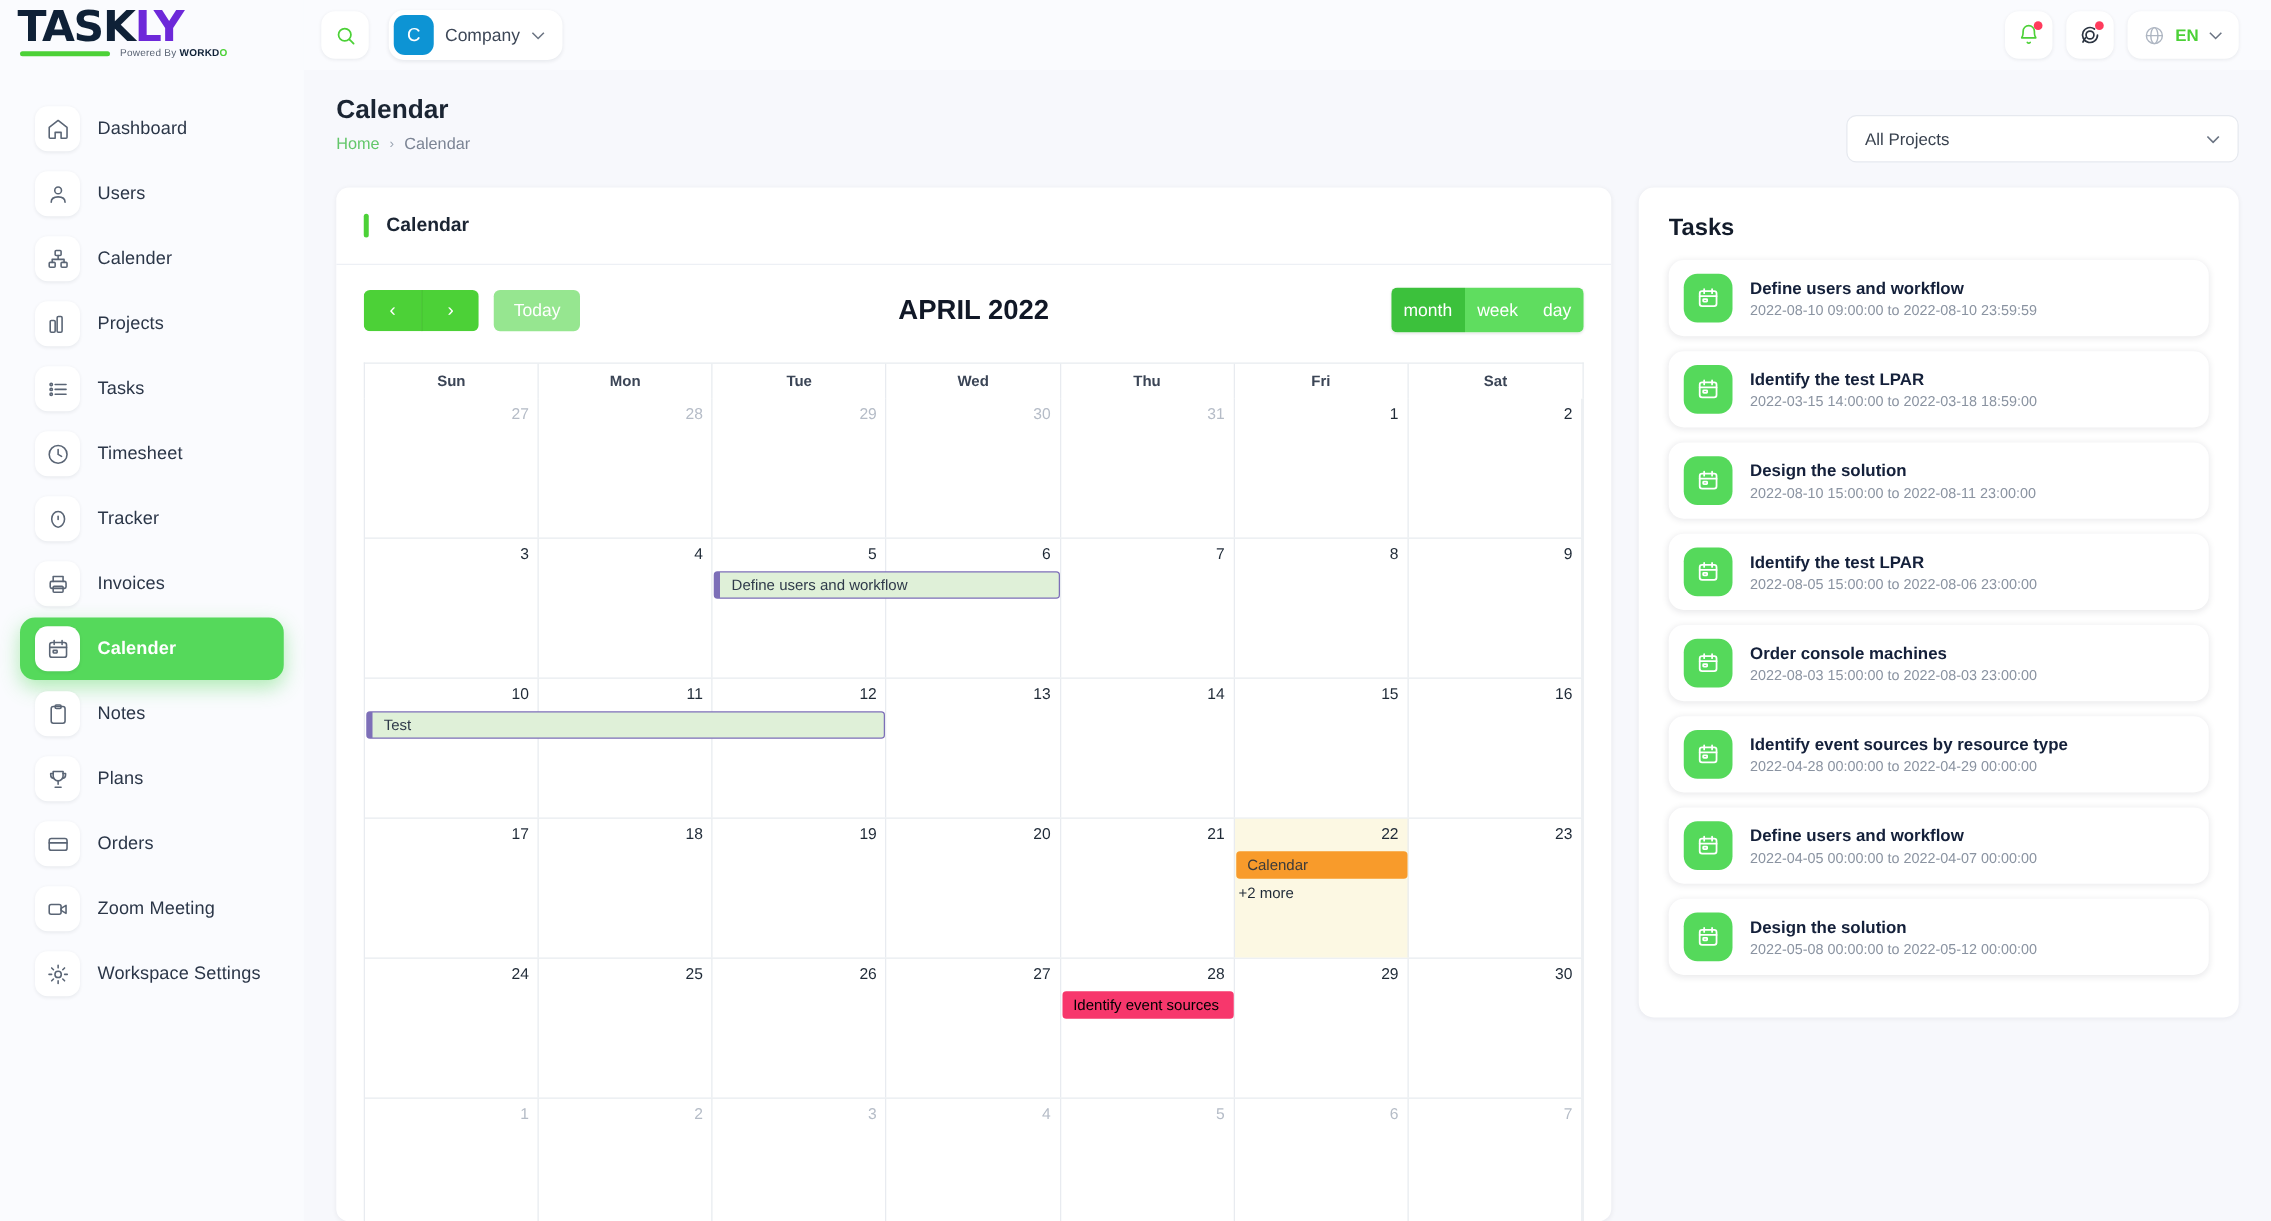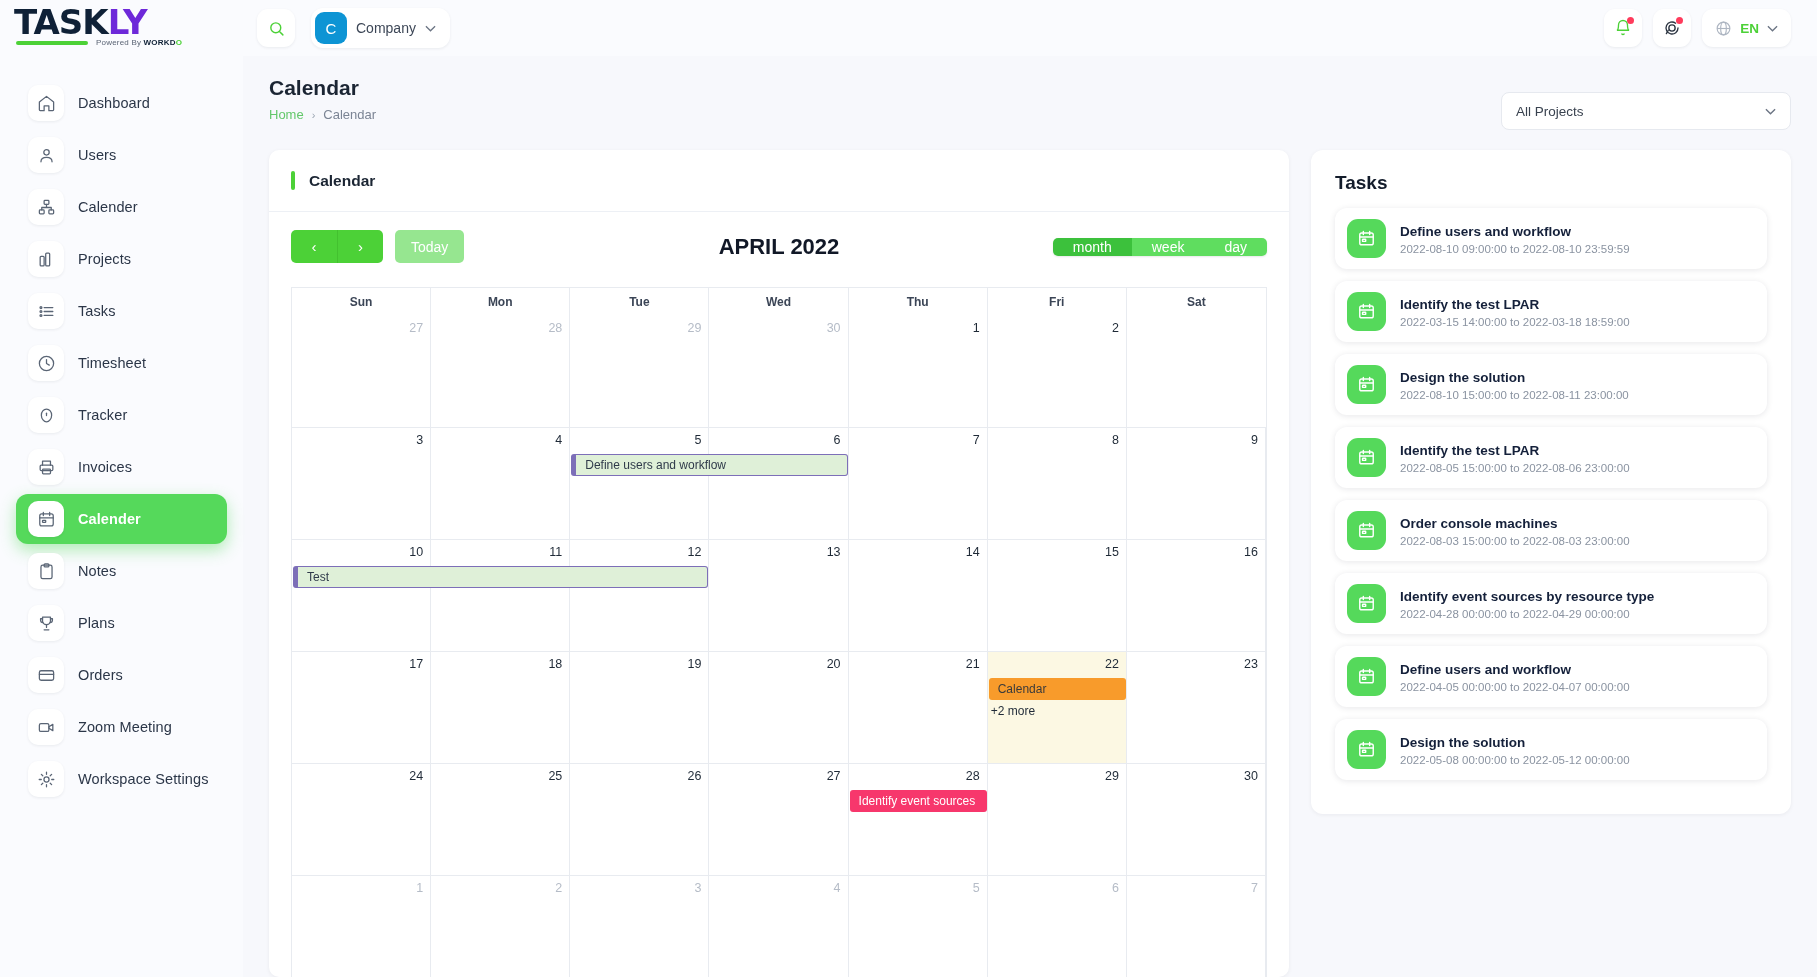--- a/index.html
+++ b/index.html
@@ -95,21 +95,21 @@
 
   .page-head {
     display: flex; align-items: flex-start; padding: 20px 26px 0 26px;
   }
   .page-title { font-size: 21px; font-weight: 700; color: #1b2533; }
   .breadcrumb { margin-top: 7px; font-size: 13px; display: flex; align-items: center; gap: 8px; }
   .bc-home { color: #63c76a; cursor: pointer; }
   .bc-sep { color: #9aa4b2; font-size: 11px; }
   .bc-cur { color: #7b8494; }
   .select-box {
-    margin-left: auto; width: 290px; height: 38px; background: #fff;
+    margin-left: auto; width: 314px; height: 38px; background: #fff;
     border: 1px solid #e6e9ef; border-radius: 8px;
     display: flex; align-items: center; padding: 0 14px;
     font-size: 13.5px; color: #39424f; cursor: pointer; margin-top: 16px;
   }
   .select-box .chev { margin-left: auto; }
 
   .content {
     display: flex; gap: 22px; padding: 20px 26px 0 26px; flex: 1; min-height: 0;
   }
 
@@ -142,21 +142,21 @@
   }
   .cal-title {
     position: absolute; left: 0; right: 0; text-align: center;
     font-size: 22px; font-weight: 700; color: #111827; pointer-events: none;
   }
   .viewgroup {
     margin-left: auto; display: flex; border-radius: 5px; overflow: hidden;
     box-shadow: 0 1px 2px rgba(16,24,40,.10);
   }
   .viewbtn {
-    height: 18px; padding: 0 20px; border: none; background: #5fdd5f;
+    height: 36px; padding: 0 10px; border: none; background: #5fdd5f;
     color: #fff; font-size: 14px; cursor: pointer;
     font-family: "Liberation Sans", sans-serif;
   }
   .viewbtn.active { background: #3cc13c; }
 
   .grid-head { display: grid; grid-template-columns: repeat(7,1fr); border: 1px solid #e8ebf0; border-bottom: none; margin-top: 24px; }
   .grid-head div {
     text-align: center; font-size: 12px; font-weight: 700; color: #3b4556;
     padding: 7px 0; border-right: 1px solid #e8ebf0;
   }
@@ -172,21 +172,21 @@
   .dnum { text-align: right; font-size: 12.5px; color: #1f2a37; }
   .ev-layer { position: absolute; left: 0; right: 0; top: 26px; pointer-events: none; }
   .event {
     position: absolute; height: 22px; border-radius: 3px;
     font-size: 12px; display: flex; align-items: center;
     padding-left: 9px; pointer-events: auto; cursor: pointer;
     white-space: nowrap; overflow: hidden; color: #2f3a4a;
   }
   .event.green { background: #dff0d8; border: 1px solid #7d6fb8; border-left-width: 5px; }
   .event.orange { background: #f89b2b; color: #3b3b3b; }
-  .event.pink { background: #f7376c; color: #ffffff; }
+  .event.pink { background: #f7376c; color: #000000; }
   .more {
     position: absolute; font-size: 12px; color: #1f2a37; cursor: pointer;
   }
 
   
   .tasks-card {
     width: 480px; min-width: 480px; background: #fff; border-radius: 12px;
     box-shadow: 0 1px 4px rgba(16,24,40,.06);
     padding: 22px 24px; align-self: flex-start; max-height: 760px; overflow: hidden;
   }
@@ -454,20 +454,23 @@
                 </div>
                 <div class="cell other">
                   <div class="dnum">28</div>
                 </div>
                 <div class="cell other">
                   <div class="dnum">29</div>
                 </div>
                 <div class="cell other">
                   <div class="dnum">30</div>
                 </div>
+                <div class="cell other">
+                  <div class="dnum">31</div>
+                </div>
                 <div class="cell">
                   <div class="dnum">1</div>
                 </div>
                 <div class="cell">
                   <div class="dnum">2</div>
                 </div>
                 <div class="ev-layer"></div>
               </div>
               <div class="week">
                 <div class="cell">

